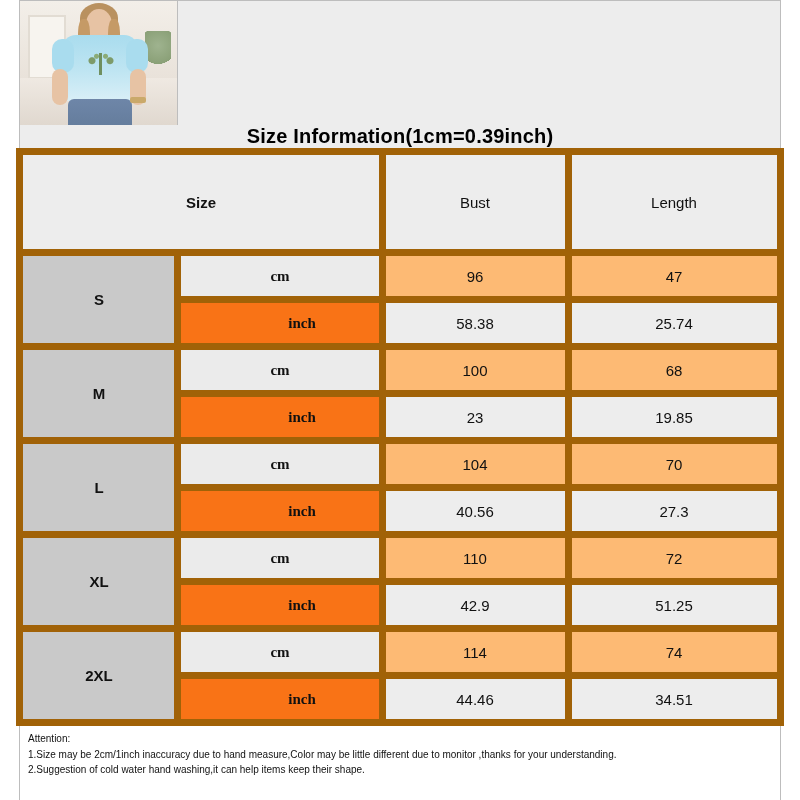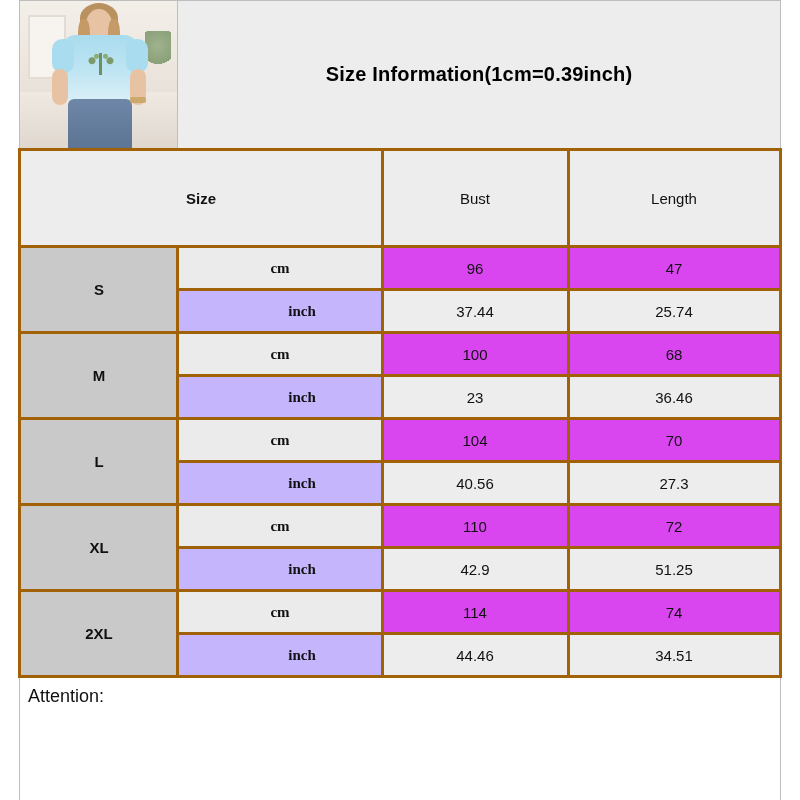--- a/index.html
+++ b/index.html
@@ -26,20 +26,21 @@
   
   .header-row {
     display: flex;
     width: 762px;
     margin: 0 auto;
     height: 148px;
     border: 1px solid #bdbdbd;
     border-bottom: none;
     box-sizing: border-box;
     background: #ededed;
+    flex-direction: column;
   }
   .header-photo {
     width: 158px;
     height: 100%;
     box-sizing: border-box;
     border-right: 1px solid #bdbdbd;
     background: #f2f2f2;
     position: relative;
     overflow: hidden;
   }
@@ -178,21 +179,21 @@
 
   
   table.size-table {
     width: 762px;
     margin: 0 auto;
     border-collapse: collapse;
     table-layout: fixed;
   }
   table.size-table td,
   table.size-table th {
-    border: 3px solid #a16207;
+    border: 7px solid #a16207;
     text-align: center;
     vertical-align: middle;
     font-size: 15px;
     color: #111;
     padding: 0;
   }
   .col-size  { width: 158px; }
   .col-unit  { width: 204px; }
   .col-bust  { width: 186px; }
   .col-len   { width: 212px; }
@@ -216,41 +217,41 @@
     font-size: 17px;
   }
   td.unit-cell {
     background: #ebebeb;
     font-weight: bold;
     font-size: 15px;
     height: 40px;
     font-family: Liberation Serif, serif;
   }
   td.val-cell {
-    background: #d946ef;
+    background: #fdba74;
     font-size: 15px;
     height: 40px;
   }
-  tr.alt td.unit-cell { background: #c4b5fd; padding-left: 44px; }
+  tr.alt td.unit-cell { background: #f97316; padding-left: 44px; }
   tr.alt td.val-cell  { background: #ededed; }
 
   
   .attention {
     width: 762px;
     margin: 0 auto;
     box-sizing: border-box;
     border: 1px solid #bdbdbd;
     border-top: none;
     background: #ffffff;
     padding: 6px 8px 10px 8px;
     height: 151px;
   }
   .attention p {
     margin: 0 0 2px 0;
-    font-size: 18px;
+    font-size: 10px;
     line-height: 1.35;
     color: #111;
   }
 </style>
 </head>
 <body>
 
 <div class="sheet">
 
   <div class="header-row">
@@ -293,34 +294,34 @@
       </tr>
 
       <tr>
         <td class="size-cell" rowspan="2">S</td>
         <td class="unit-cell">cm</td>
         <td class="val-cell">96</td>
         <td class="val-cell">47</td>
       </tr>
       <tr class="alt">
         <td class="unit-cell">inch</td>
-        <td class="val-cell">37.44</td>
+        <td class="val-cell">58.38</td>
         <td class="val-cell">25.74</td>
       </tr>
 
       <tr>
         <td class="size-cell" rowspan="2">M</td>
         <td class="unit-cell">cm</td>
         <td class="val-cell">100</td>
         <td class="val-cell">68</td>
       </tr>
       <tr class="alt">
         <td class="unit-cell">inch</td>
         <td class="val-cell">23</td>
-        <td class="val-cell">36.46</td>
+        <td class="val-cell">19.85</td>
       </tr>
 
       <tr>
         <td class="size-cell" rowspan="2">L</td>
         <td class="unit-cell">cm</td>
         <td class="val-cell">104</td>
         <td class="val-cell">70</td>
       </tr>
       <tr class="alt">
         <td class="unit-cell">inch</td>
@@ -349,15 +350,17 @@
       <tr class="alt">
         <td class="unit-cell">inch</td>
         <td class="val-cell">44.46</td>
         <td class="val-cell">34.51</td>
       </tr>
     </tbody>
   </table>
 
   <div class="attention">
     <p>Attention:</p>
+    <p>1.Size may be 2cm/1inch inaccuracy due to hand measure,Color may be little different due to monitor ,thanks for your understanding.</p>
+    <p>2.Suggestion of cold water hand washing,it can help items keep their shape.</p>
   </div>
 
 </div>
 
 </body></html>

